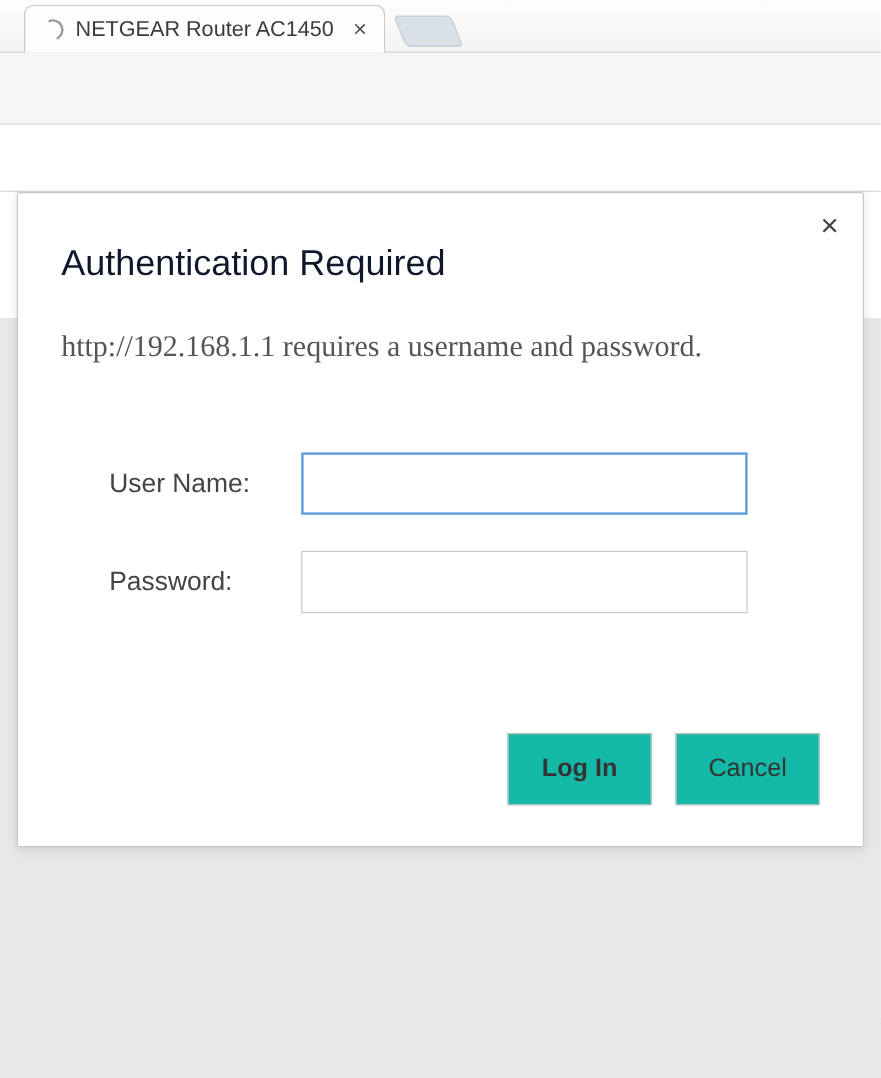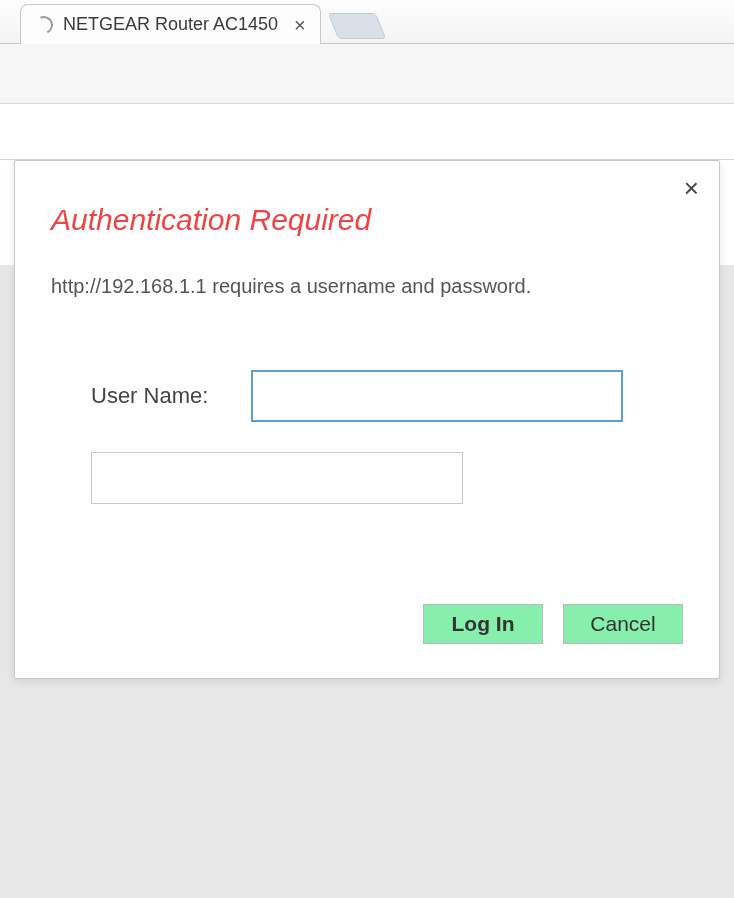--- a/index.html
+++ b/index.html
@@ -89,29 +89,29 @@
     position: absolute;
     top: 14px; right: 20px;
     font-size: 26px;
     color: #444;
     cursor: pointer;
     line-height: 1;
   }
   .dialog-title {
     font-size: 30px;
     font-weight: 400;
-    color: #ef4444;
+    color: #0f172a;
     margin: 8px 0 36px 0;
-    font-style: italic;
   }
   .dialog-msg {
-    font-size: 20px;
+    font-size: 25px;
     color: #555;
     margin: 0 0 22px 0;
     line-height: 1.35;
+    font-family: Liberation Serif, serif;
   }
   .form {
     margin-top: 70px;
     margin-left: 40px;
   }
   .form-row {
     display: flex;
     align-items: center;
     margin-bottom: 30px;
   }
@@ -134,23 +134,23 @@
     border: 2px solid #5b9dd9;
   }
   .button-row {
     display: flex;
     justify-content: flex-end;
     gap: 20px;
     margin-top: 100px;
   }
   .btn {
     min-width: 120px;
-    height: 40px;
+    height: 60px;
     border: 1px solid #bcbcbc;
-    background: #86efac;
+    background: #14b8a6;
     font-size: 21px;
     color: #333;
     cursor: pointer;
     padding: 0 22px;
   }
   .btn.primary { font-weight: 600; }
 </style>
 </head>
 <body>
 
@@ -172,20 +172,21 @@
   <div class="dialog-close">×</div>
   <div class="dialog-title">Authentication Required</div>
   <p class="dialog-msg">http://192.168.1.1 requires a username and password.</p>
 
   <div class="form">
     <div class="form-row">
       <div class="form-label">User Name:</div>
       <input type="text" class="form-input focused" value="" style="">
     </div>
     <div class="form-row">
+      <div class="form-label">Password:</div>
       <input type="password" class="form-input" value="" style="">
     </div>
   </div>
 
   <div class="button-row">
     <button class="btn primary">Log In</button>
     <button class="btn">Cancel</button>
   </div>
 </div>
 

